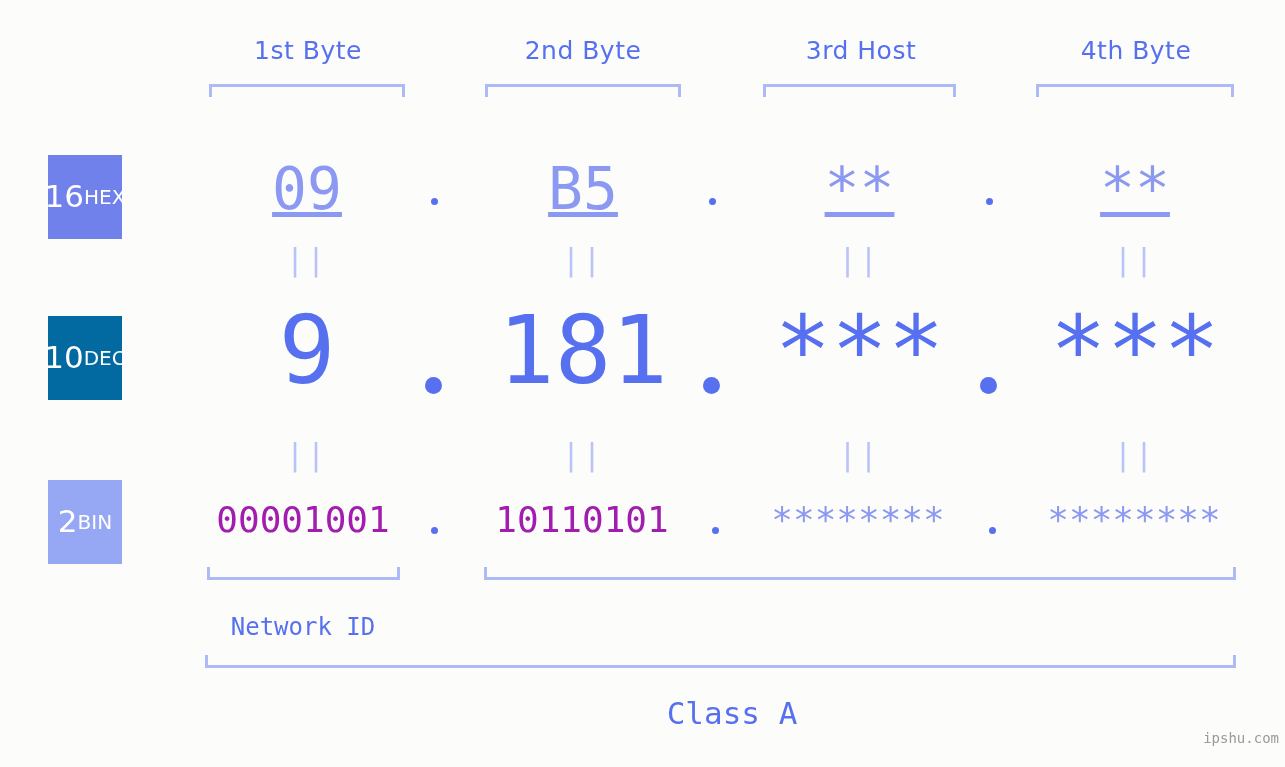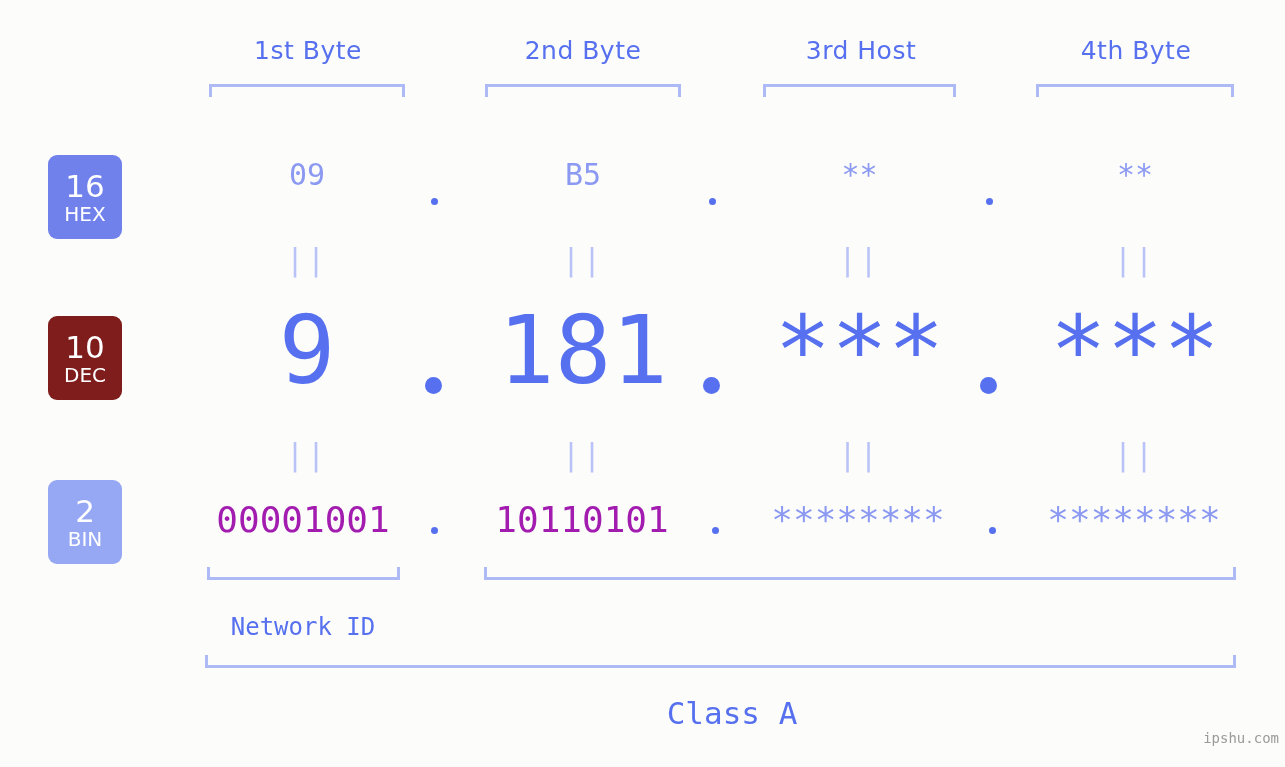--- a/index.html
+++ b/index.html
@@ -53,51 +53,51 @@
     border-right: 3px solid #aebaf6;
     height: 13px;
     box-sizing: border-box;
   }
 
   
   .badge {
     position: absolute;
     width: 74px;
     height: 84px;
-    border-radius: 9px;
+    border-radius: 0;
     color: #ffffff;
     display: flex;
-    flex-direction: column;
+    flex-direction: row;
     align-items: center;
     justify-content: center;
     font-family: "DejaVu Sans", "Liberation Sans", sans-serif;
     line-height: 1;
   }
   .badge .num {
     font-size: 31px;
     font-weight: 400;
     margin-bottom: 2px;
   }
   .badge .abbr {
     font-size: 20px;
     font-weight: 400;
   }
   .badge-hex { background: #7181ec; top: 155px; left: 48px; }
-  .badge-dec { background: #7f1d1d; top: 316px; left: 48px; }
+  .badge-dec { background: #0369a1; top: 316px; left: 48px; }
   .badge-bin { background: #96a7f4; top: 480px; left: 48px; }
 
   
   .cell {
     position: absolute;
     text-align: center;
     white-space: nowrap;
     line-height: 1;
     font-family: "DejaVu Sans Mono", "Liberation Mono", monospace;
   }
-  .row-hex .cell  { font-size: 30px; color: #8b99f2; }
+  .row-hex .cell  { font-size: 58px; color: #8b99f2; text-decoration: underline; }
   .row-hex .cell.known { color: #8b99f2; }
   .row-dec .cell  { font-size: 94px; color: #5670ef; }
   .row-bin .cell  { font-size: 36px; color: #8b99f2; }
   .row-bin .cell.known { color: #a21caf; }
 
   
   .dot {
     position: absolute;
     border-radius: 50%;
     background: #5670ef;

